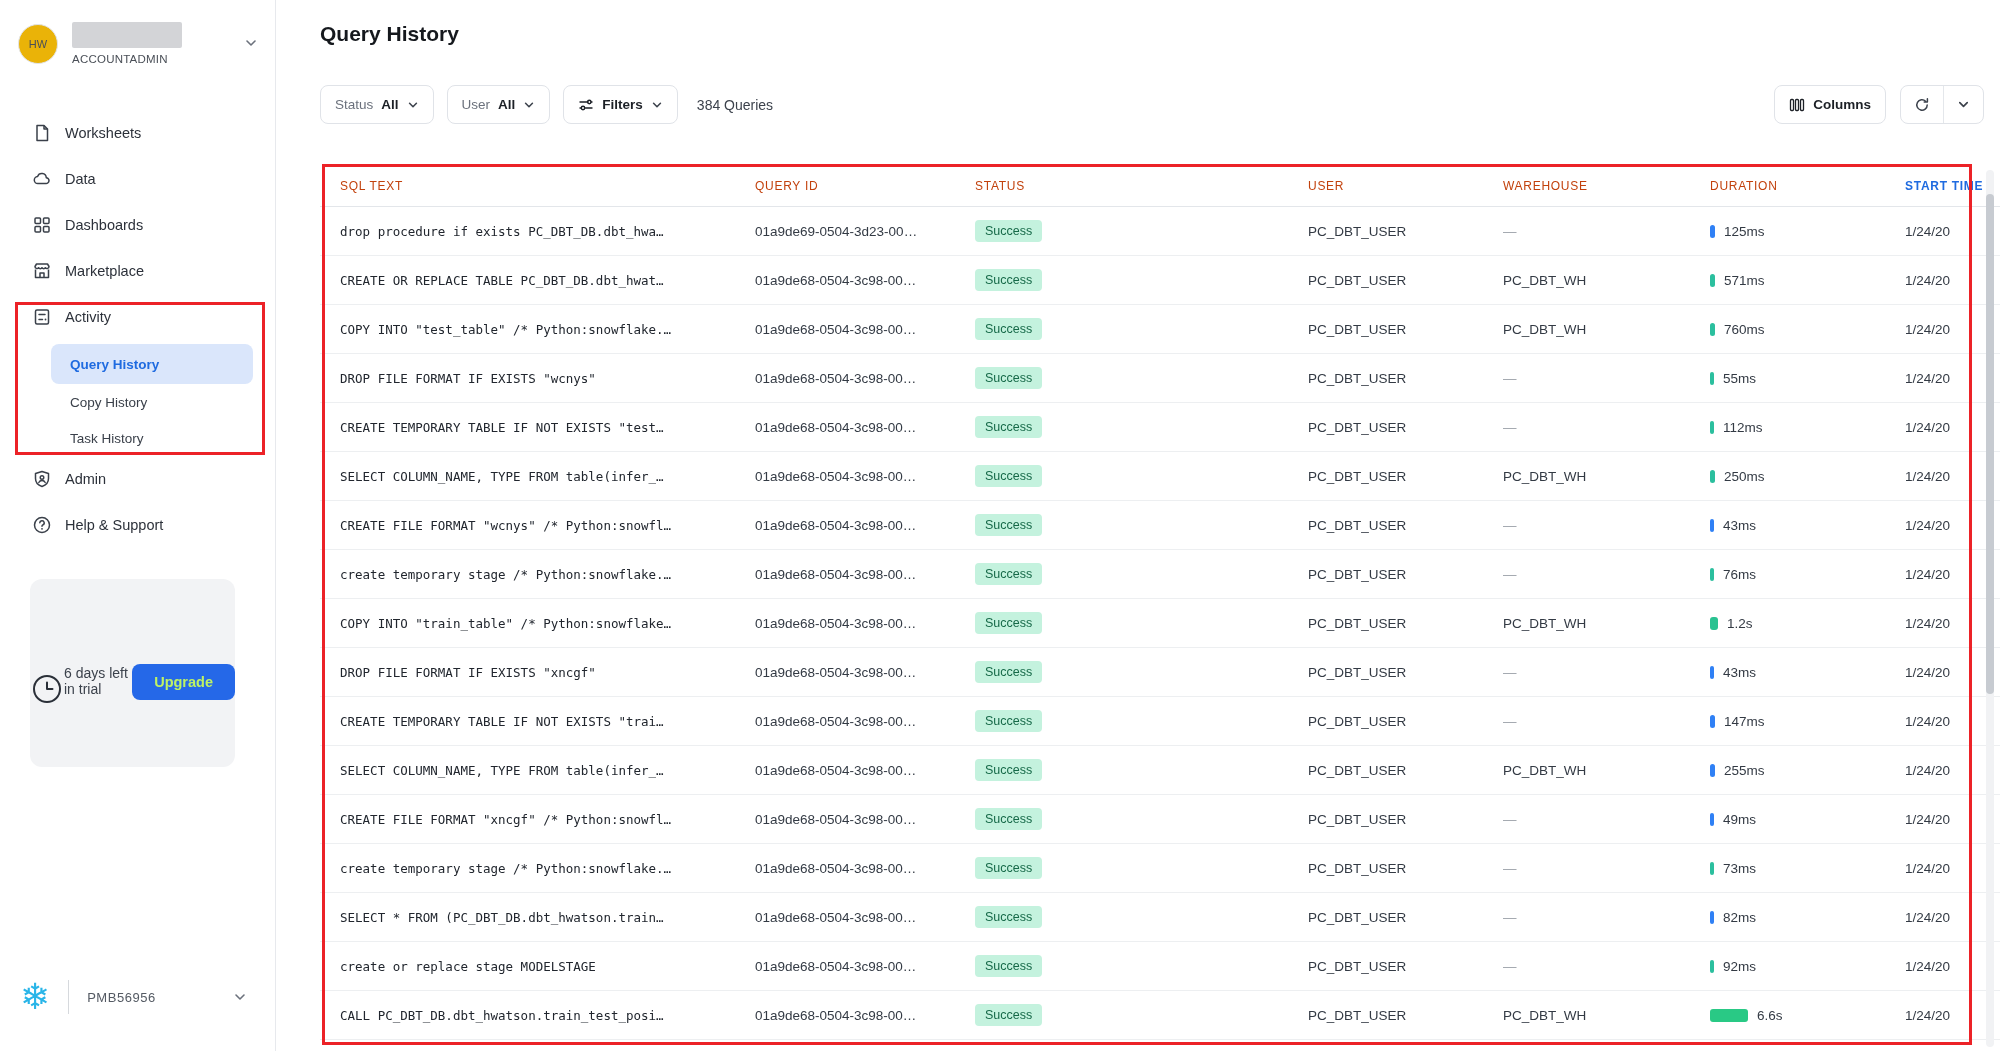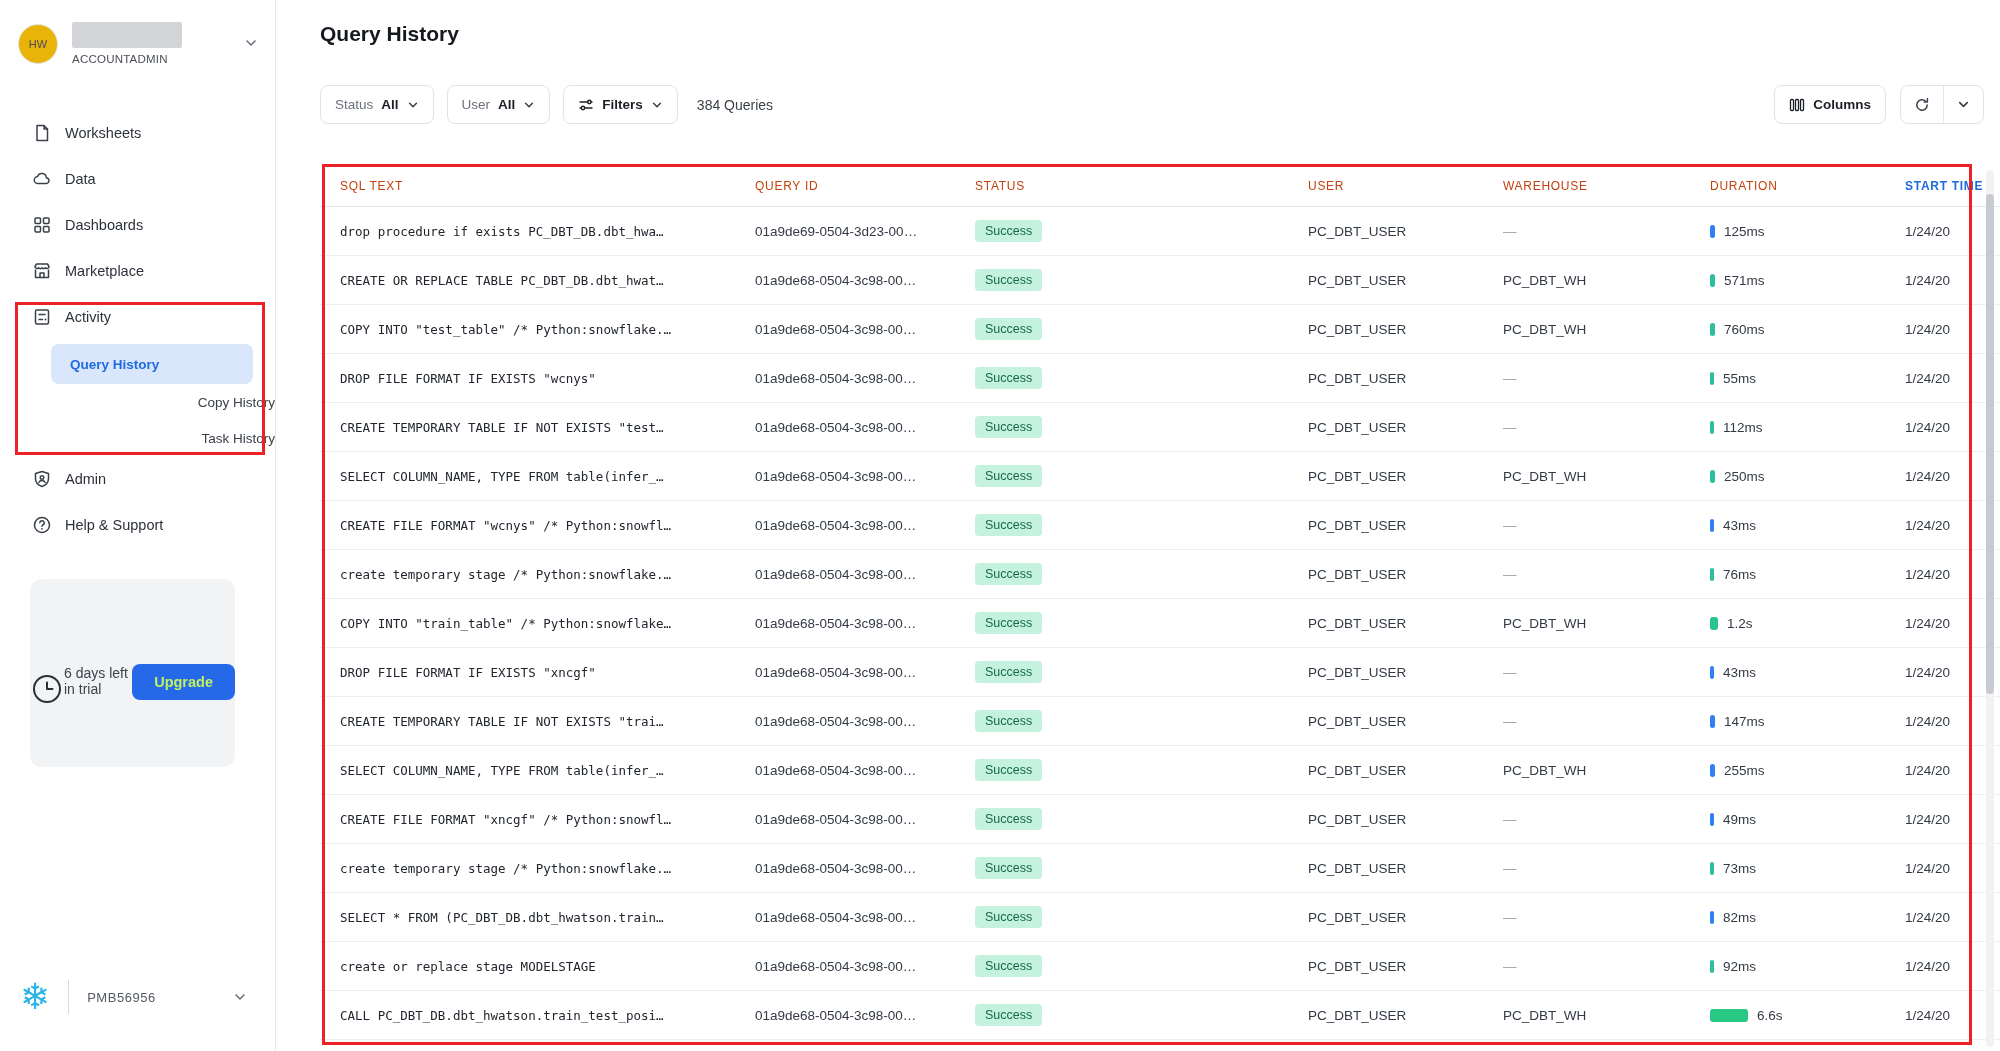--- a/index.html
+++ b/index.html
@@ -14,21 +14,21 @@
   .avatar{width:38px;height:38px;border-radius:50%;border:1px solid #e2e4e8;background:#eab308;display:flex;align-items:center;justify-content:center;font-size:11px;color:#4a4f57;margin-top:2px;}
   .acct-mid{margin-left:14px;display:flex;flex-direction:column;}
   .redacted{width:110px;height:26px;background:#d3d4d7;border-radius:2px;}
   .role{font-size:11.5px;color:#4a4f57;letter-spacing:.02em;margin-top:5px;}
   .acct-chevron{margin-left:auto;margin-top:14px;}
   .nav{position:absolute;left:0;top:110px;width:275px;}
   .nav-item{height:46px;display:flex;align-items:center;padding-left:32px;gap:13px;cursor:pointer;}
   .nav-item .lbl{font-size:14.5px;font-weight:500;color:#2c313a;}
   .sub-pill{margin-left:51px;width:202px;height:40px;margin-top:4px;border-radius:8px;background:#dae6fb;display:flex;align-items:center;padding-left:19px;box-sizing:border-box;cursor:pointer;}
   .sub-pill .lbl{font-size:13.5px;font-weight:700;color:#1f6be0;}
-  .sub-item{height:36px;display:flex;align-items:center;padding-left:70px;cursor:pointer;justify-content:flex-end;}
+  .sub-item{height:36px;display:flex;align-items:center;padding-left:70px;cursor:pointer;}
   .sub-item .lbl{font-size:13.5px;font-weight:500;color:#3a404a;}
   .trial{position:absolute;left:30px;top:579px;width:205px;height:188px;background:#f2f3f5;border-radius:12px;display:flex;flex-direction:row;align-items:center;}
   .trial .clock{margin-top:32px;}
   .trial .msg{font-size:14px;color:#3c424c;margin-top:16px;}
   .upgrade{margin-top:18px;width:152px;height:36px;border:none;border-radius:8px;background:#2568e8;color:#bef264;font-size:14.5px;font-weight:700;font-family:"Liberation Sans",sans-serif;cursor:pointer;}
   .side-footer{position:absolute;left:20px;bottom:36px;width:235px;display:flex;align-items:center;}
   .sf-logo{font-size:36px;color:#29b5e8;line-height:36px;}
   .sf-div{width:1px;height:34px;background:#d6d9dd;margin-left:18px;}
   .sf-acct{font-size:13px;color:#545a63;margin-left:18px;letter-spacing:.04em;}
   .sf-chevron{margin-left:auto;margin-right:8px;}

